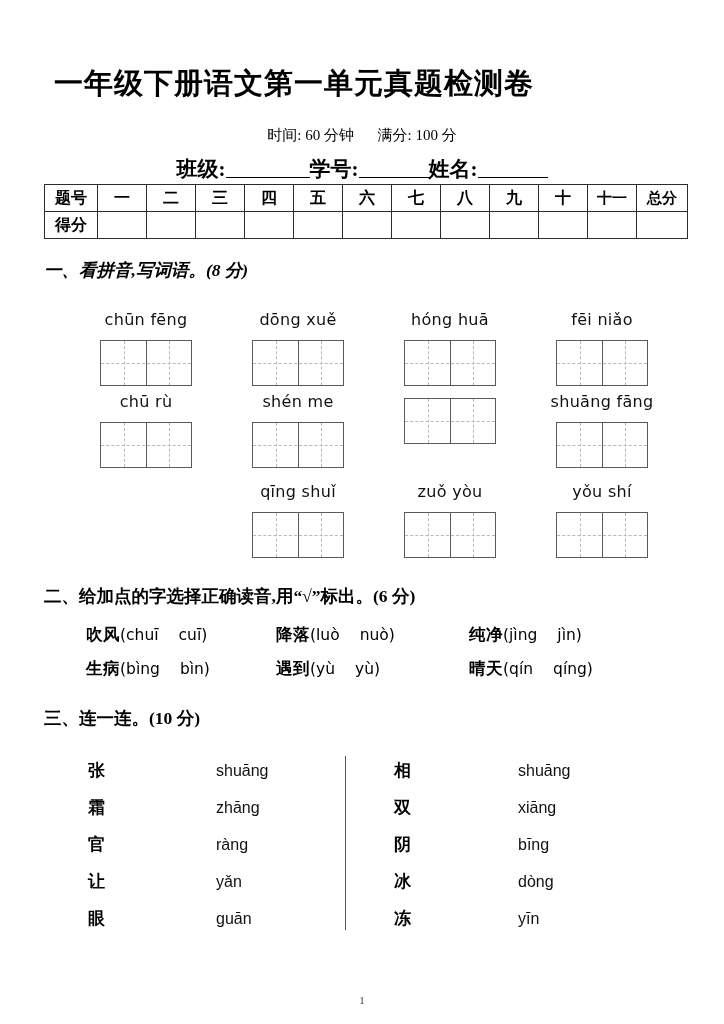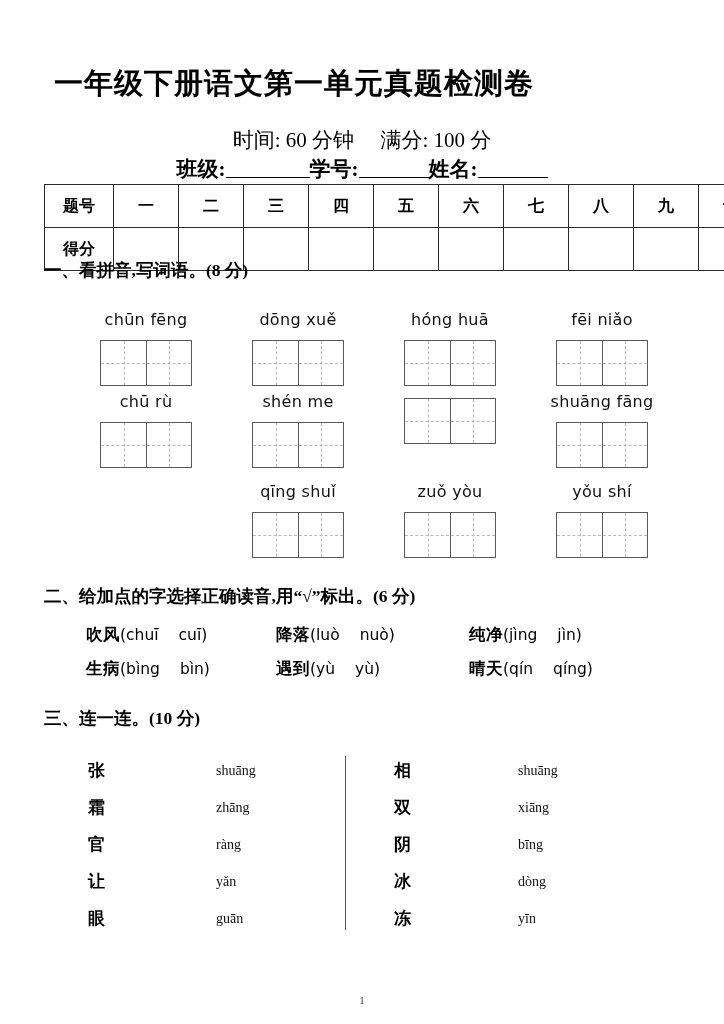--- a/index.html
+++ b/index.html
@@ -39,21 +39,21 @@
     color: #000;
     white-space: nowrap;
   }
 
   .doc-subtitle {
     position: absolute;
     top: 126px;
     left: 0;
     width: 724px;
     text-align: center;
-    font-size: 21px;
+    font-size: 15px;
     font-family: "Liberation Serif", serif;
     color: #000;
     white-space: nowrap;
   }
   .doc-subtitle .gap { display:inline-block; width: 16px; }
 
   .info-line {
     position: absolute;
     top: 155px;
     left: 0;
@@ -84,39 +84,39 @@
     table-layout: fixed;
   }
   .score-table td {
     border: 1.3px solid #2b2b2b;
     height: 26px;
     text-align: center;
     vertical-align: middle;
     font-size: 16px;
     font-weight: bold;
     font-family: "Liberation Serif", serif;
-    padding: 8px;
+    padding: 0;
     color: #000;
   }
   .score-table td.head-label { width: 52px; }
   .score-table td.col-cell { width: 48px; }
   .score-table td.col-total { width: 50px; font-size: 15px; }
   .score-table td.col-eleven { font-size: 15px; }
 
   
   .sec-head {
     position: absolute;
     left: 44px;
     font-size: 17.5px;
     font-weight: bold;
     color: #000;
     white-space: nowrap;
     font-family: "Liberation Serif", serif;
   }
-  #sec1-head { top: 258px; }
+  #sec1-head { top: 258px; font-style: italic; }
   #sec2-head { top: 584px; }
   #sec3-head { top: 706px; }
 
   
   .pinyin-block {
     position: absolute;
     left: 76px;
     width: 612px;
   }
   #pyrow0 { top: 308px; }
@@ -253,22 +253,22 @@
     position: absolute;
     left: 44px;
     font-size: 17px;
     font-weight: bold;
     font-family: "Liberation Serif", serif;
     color: #000;
   }
   .match-row .mc-py {
     position: absolute;
     left: 172px;
-    font-size: 14px;
-    font-family: Liberation Serif, serif;
+    font-size: 16px;
+    font-family: Liberation Sans, sans-serif;
     color: #111;
   }
   .match-col.right .mc-han { left: 28px; }
   .match-col.right .mc-py  { left: 152px; }
 
   
   .page-number {
     position: absolute;
     bottom: 18px;
     left: 0;

